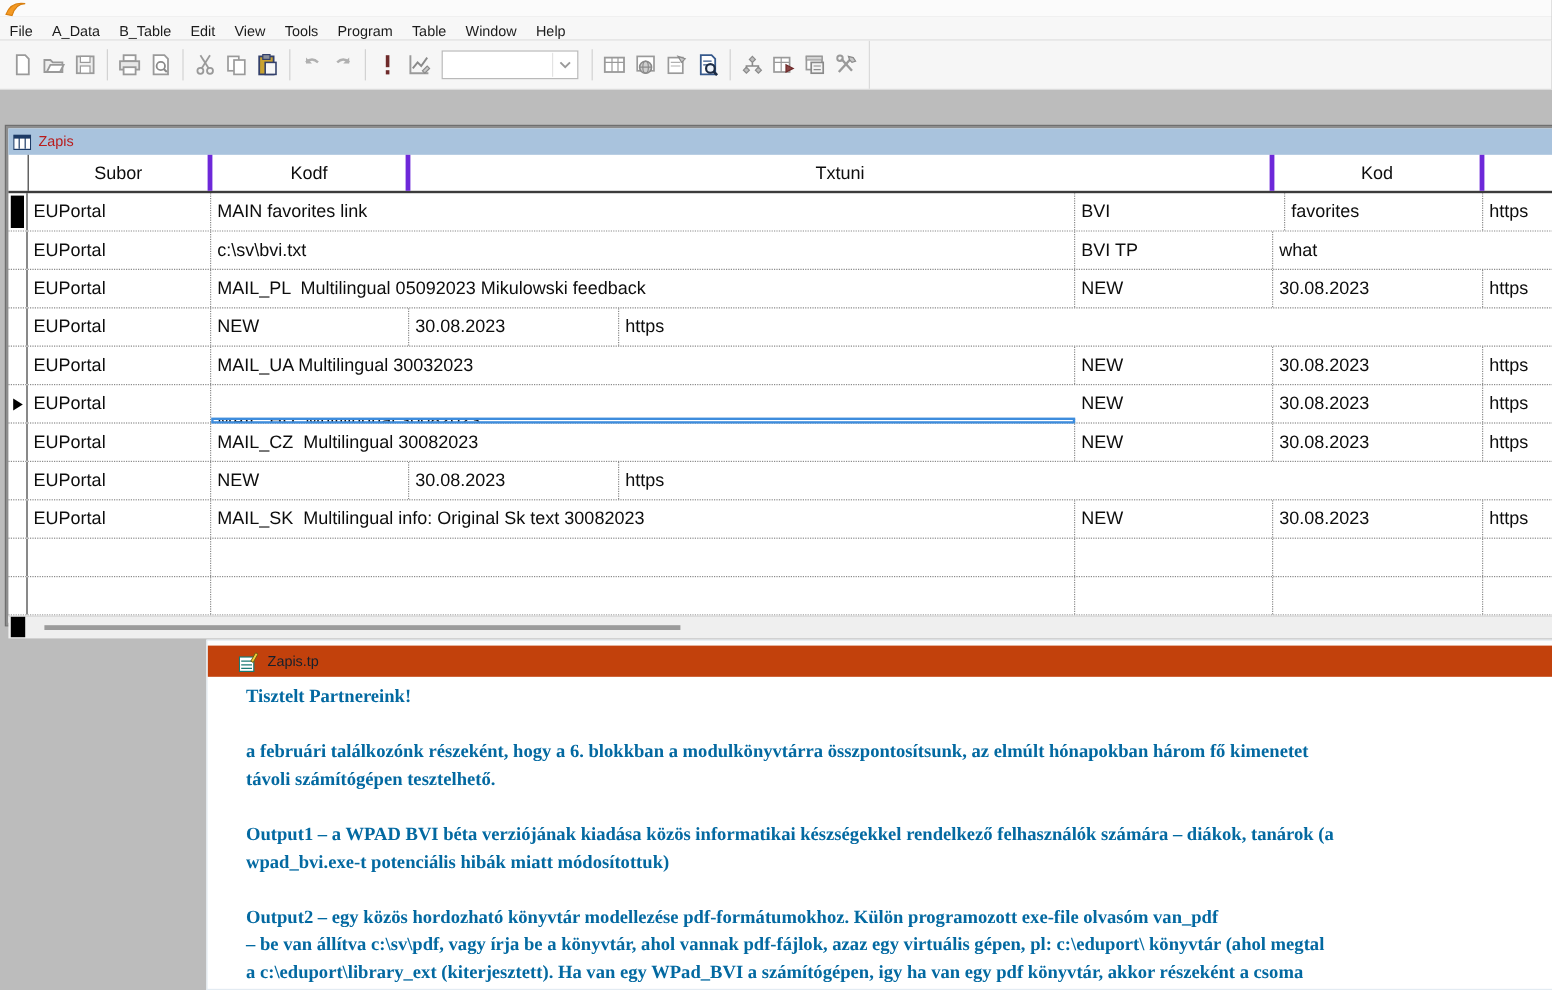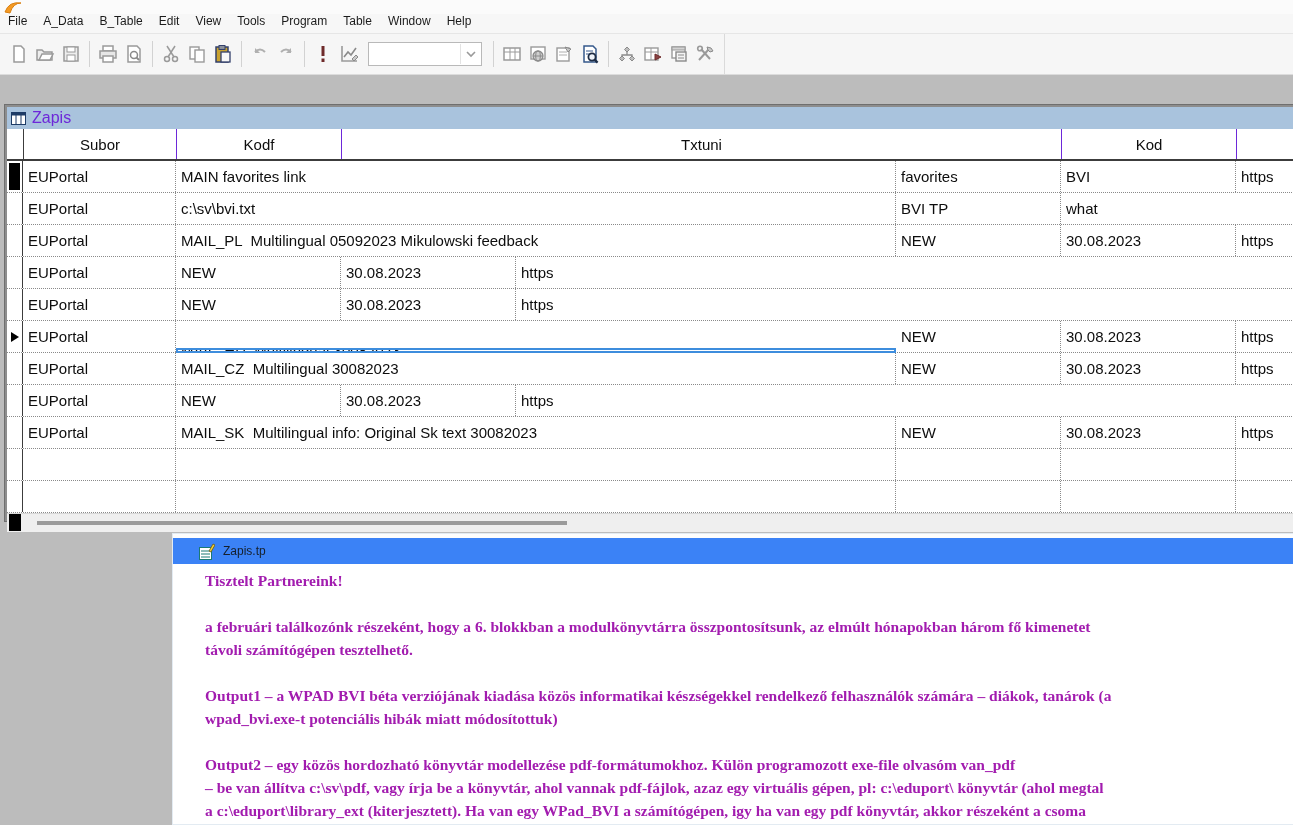--- a/index.html
+++ b/index.html
@@ -1,42 +1,42 @@
 <!DOCTYPE html>
 <html><head>
 <meta charset="utf-8">
 <style>
   html,body{margin:0;padding:0;width:1293px;height:825px;overflow:hidden;
     font-family:"Liberation Sans",sans-serif;background:#bcbcbc;}
   .abs{position:absolute;}
 
   
   .topstrip{left:0;top:0;width:1293px;height:14px;background:#fbfbfb;}
-  .menubar{left:0;top:14px;width:1293px;height:19px;background:#f7f7f7;display:flex;align-items:flex-start;}
+  .menubar{left:0;top:14px;width:1293px;height:19px;background:#f7f7f7;display:flex;align-items:flex-end;}
   .menubar span{font-size:12px;color:#1b1b1b;padding:0 8px;cursor:default;}
   .toolbar{left:0;top:33px;width:1293px;height:42px;background:#f6f6f6;
     border-top:1px solid #e6e6e6;border-bottom:1px solid #dcdcdc;
     display:flex;align-items:center;padding-left:6px;box-sizing:border-box;}
   .tbtn{width:26px;height:26px;display:flex;align-items:center;justify-content:center;border-radius:3px;}
   .tsep{width:1px;height:26px;background:#d2d2d2;margin:0 5px;}
   .tend{width:1px;height:40px;background:#dadada;margin-left:6px;}
   .combo{width:112px;height:22px;background:#fff;border:1px solid #b9b9b9;margin:0 6px;
     display:flex;align-items:center;justify-content:flex-end;}
   .combo .val{flex:1;font-size:12px;padding-left:4px;color:#222;}
   .combo .chev{width:20px;height:20px;border-left:1px solid #e3e3e3;display:flex;align-items:center;justify-content:center;color:#9a9a9a;font-size:11px;}
 
   
   .win-zapis{left:5px;top:105px;width:1295px;height:416px;background:#fff;
     border:2px solid #8d8d8d;outline:1px solid #6f6f6f;box-sizing:border-box;}
   .z-title{height:22px;background:#a9c3dd;display:flex;align-items:center;padding-left:4px;}
-  .z-title span{font-size:16px;color:#6d28d9;margin-left:6px;}
+  .z-title span{font-size:12px;color:#b91c1c;margin-left:6px;}
   .tbl{position:relative;font-size:15px;color:#0d0d0d;}
   .trow,.thead{display:flex;align-items:stretch;}
   .thead{height:30px;border-bottom:2px solid #3c3c3c;}
-  .thead .cell{border-right:1px solid #6d28d9;display:flex;align-items:center;justify-content:center;font-size:15px;}
+  .thead .cell{border-right:4px solid #6d28d9;display:flex;align-items:center;justify-content:center;font-size:15px;}
   .trow{height:31px;border-bottom:1px dotted #8a8a8a;}
   .trow .cell{border-right:1px dotted #8a8a8a;display:flex;align-items:center;padding-left:5px;
     white-space:pre;overflow:hidden;box-sizing:border-box;}
   .c0{width:16px;flex:none;padding-left:0 !important;border-right:1px solid #3c3c3c !important;
       justify-content:center;position:relative;}
   .c1{width:153px;flex:none;box-sizing:border-box;}
   .c2{width:720px;flex:none;box-sizing:border-box;}
   .c3{width:165px;flex:none;box-sizing:border-box;}
   .c4{width:175px;flex:none;box-sizing:border-box;}
   .c5{flex:1;}
@@ -44,25 +44,25 @@
   .mark-block{width:11px;height:27px;background:#000;}
   .mark-arrow{width:0;height:0;border-left:8px solid #000;border-top:5px solid transparent;border-bottom:5px solid transparent;}
   .hscroll{height:18px;background:#efefef;border-top:1px solid #d7d7d7;position:relative;}
   .hthumb{position:absolute;left:30px;top:7px;width:530px;height:4px;background:#9b9b9b;}
   .hblock{position:absolute;left:2px;top:0;width:12px;height:17px;background:#000;}
 
   
   .win-text{left:172px;top:533px;width:1123px;height:292px;background:#fff;
     border:1px solid #e3ebf2;box-sizing:border-box;overflow:hidden;}
   .t-gap{height:4px;background:#fdfdfd;}
-  .t-title{height:26px;background:#3b82f6;display:flex;align-items:center;padding-left:26px;text-align:right;}
+  .t-title{height:26px;background:#c2410c;display:flex;align-items:center;padding-left:26px;text-align:right;}
   .t-title span{font-size:12px;color:#16202c;margin-left:8px;}
   .t-body{padding:5px 0 0 32px;overflow:hidden;}
   .tline{font-family:"Liberation Serif",serif;font-weight:bold;font-size:15.5px;
-    line-height:23px;min-height:23px;white-space:pre;color:#a21caf;}
+    line-height:23px;min-height:23px;white-space:pre;color:#0369a1;}
   svg{display:block;}
 </style>
 </head>
 <body>
 
 <div class="abs topstrip">
   <svg width="20" height="14" style="margin-left:3px">
     <path d="M2 12 Q 6 1 18 3 Q 10 3 7 13 Z" fill="#f59a23" stroke="#d87f10" stroke-width="1"></path>
   </svg>
 </div>
@@ -259,22 +259,22 @@
       <div class="cell c3">Kodf</div>
       <div class="cell c2">Txtuni</div>
       <div class="cell c4">Kod</div>
       <div class="cell c5"></div>
     </div>
 
     <div class="trow">
       <div class="cell c0"><div class="mark-block"></div></div>
       <div class="cell c1">EUPortal</div>
       <div class="cell c2">MAIN favorites link</div>
+      <div class="cell c4">BVI</div>
       <div class="cell c3">favorites</div>
-      <div class="cell c4">BVI</div>
       <div class="cell c5">https</div>
     </div>
     <div class="trow">
       <div class="cell c0"></div>
       <div class="cell c1">EUPortal</div>
       <div class="cell c2">c:\sv\bvi.txt</div>
       <div class="cell c3">BVI TP</div>
       <div class="cell c5">what</div>
     </div>
     <div class="trow">
@@ -288,20 +288,21 @@
     <div class="trow">
       <div class="cell c0"></div>
       <div class="cell c1">EUPortal</div>
       <div class="cell c3">NEW</div>
       <div class="cell c4">30.08.2023</div>
       <div class="cell c5">https</div>
     </div>
     <div class="trow">
       <div class="cell c0"></div>
       <div class="cell c1">EUPortal</div>
+      <div class="cell c2">MAIL_UA Multilingual 30032023</div>
       <div class="cell c3">NEW</div>
       <div class="cell c4">30.08.2023</div>
       <div class="cell c5">https</div>
     </div>
     <div class="trow">
       <div class="cell c0"><div class="mark-arrow"></div></div>
       <div class="cell c1">EUPortal</div>
       <div class="cell c2 sel">MAIL_HU  Multilingual 30082023</div>
       <div class="cell c3">NEW</div>
       <div class="cell c4">30.08.2023</div>

